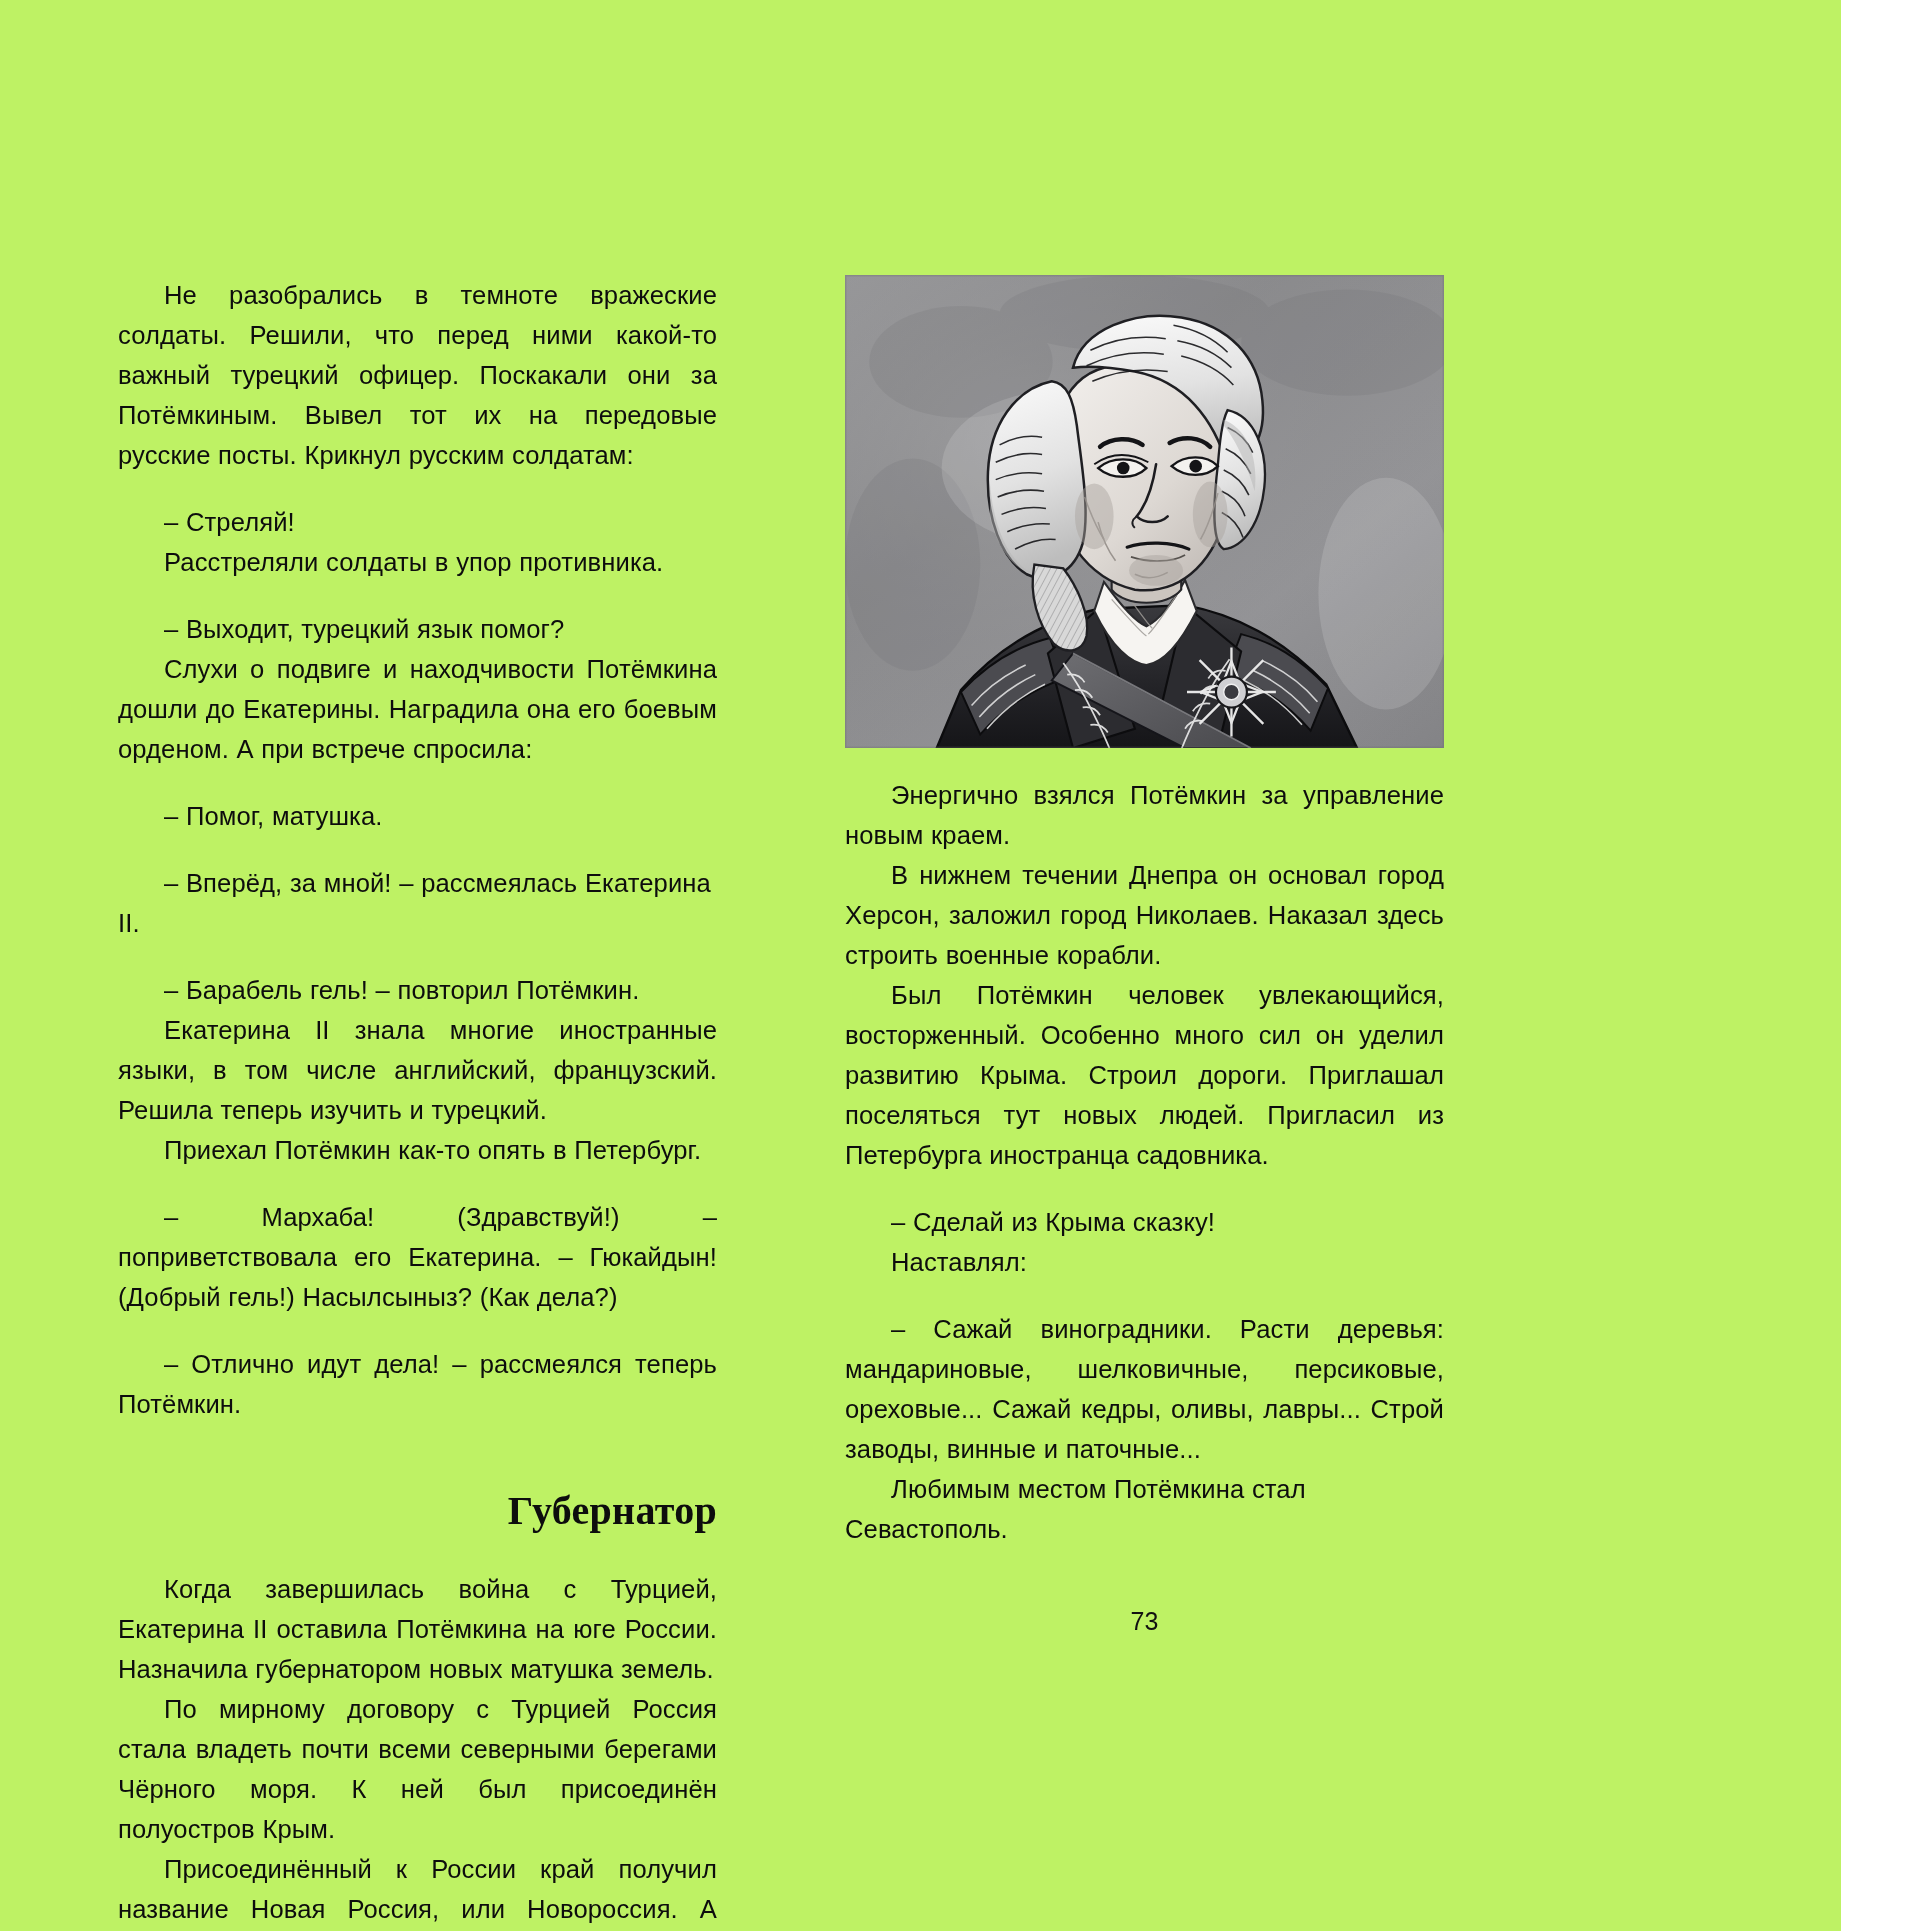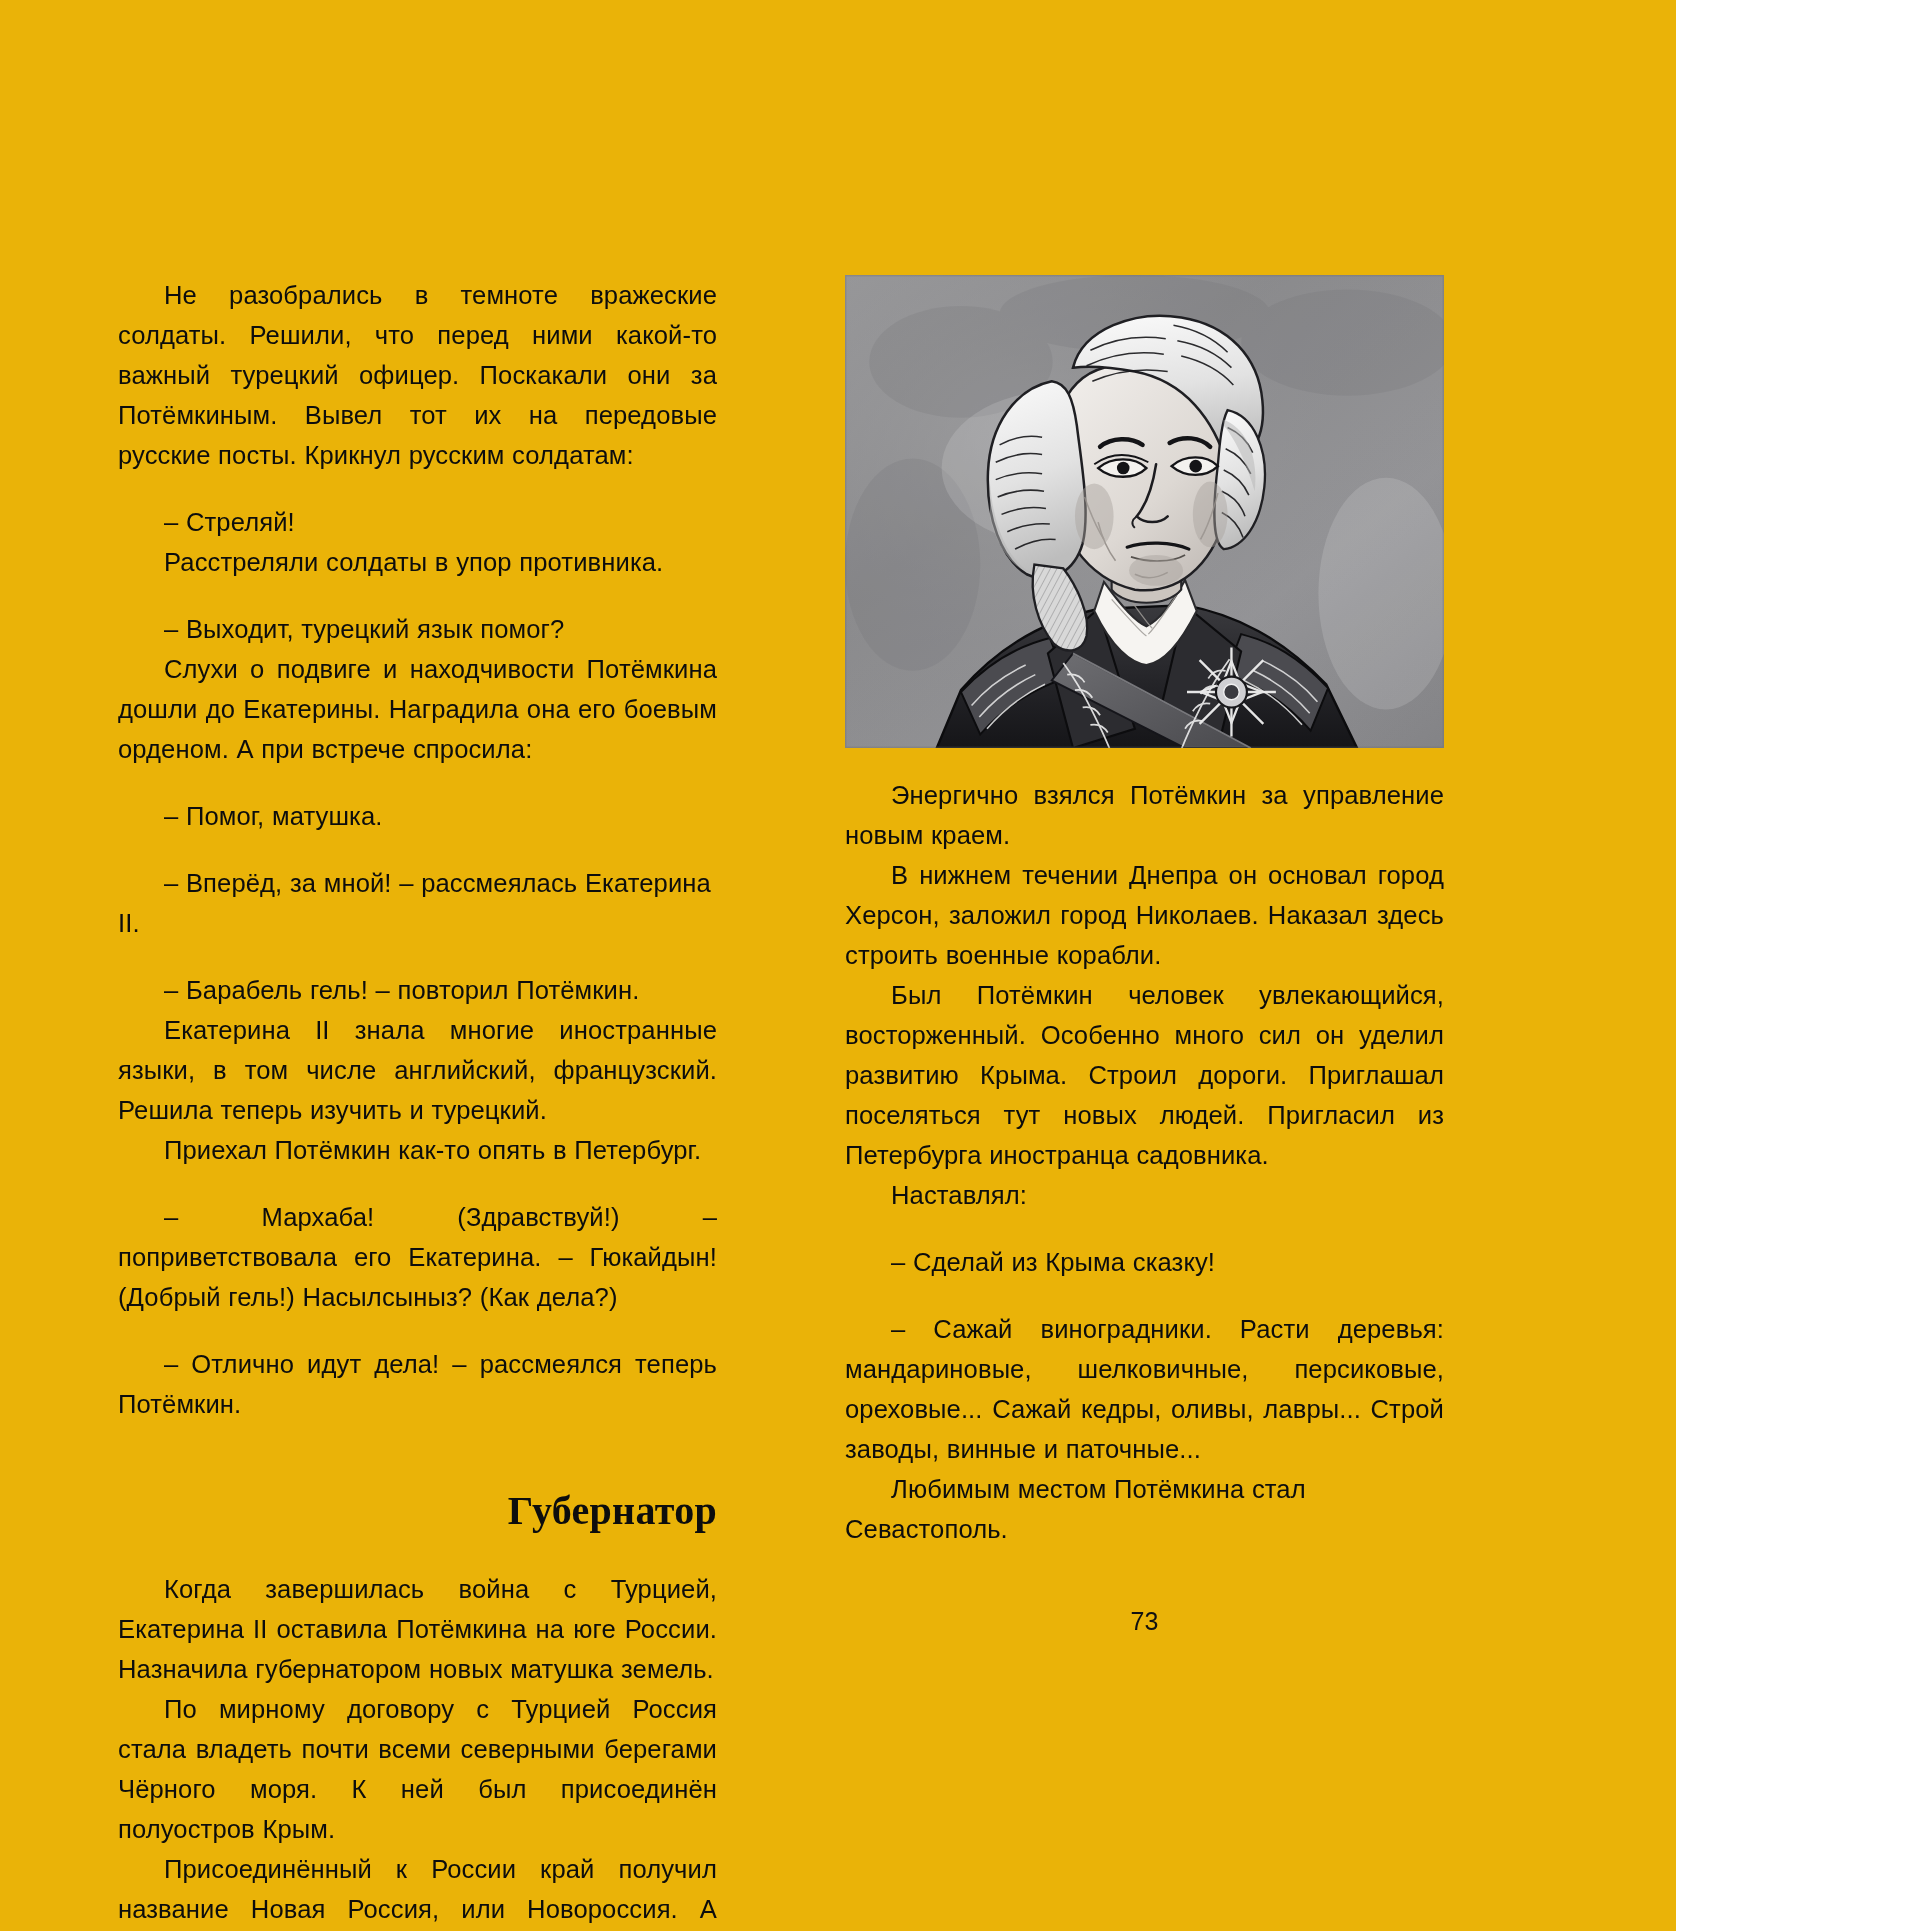--- a/index.html
+++ b/index.html
@@ -11,23 +11,23 @@
   body {
     width: 1931px;
     height: 1931px;
     font-family: "Liberation Sans", "DejaVu Sans", sans-serif;
     color: #0d0d0d;
     overflow: hidden;
   }
 
   .spread {
     position: relative;
-    width: 1676px;
+    width: 1841px;
     height: 1931px;
-    background: #eab308;
+    background: #bef264;
   }
 
   
   .page {
     position: absolute;
     top: 275px;
     width: 599px;
   }
   .page-left  { left: 118px; }
   .page-right { left: 845px; }
@@ -288,22 +288,22 @@
     </svg>
   </div>
 
   <div class="page page-right">
     <div class="spacer-after-illo"></div>
     <div class="column-body">
 
       <p class="para">Энергично взялся Потёмкин за управление новым краем.</p>
       <p class="para">В нижнем течении Днепра он основал город Херсон, заложил город Николаев. Наказал здесь строить военные корабли.</p>
       <p class="para">Был Потёмкин человек увлекающийся, восторженный. Особенно много сил он уделил развитию Крыма. Строил дороги. Приглашал поселяться тут новых людей. Пригласил из Петербурга иностранца садовника.</p>
+      <p class="para dialogue last-line-left">– Сделай из Крыма сказку!</p>
       <p class="para last-line-left">Наставлял:</p>
-      <p class="para dialogue last-line-left">– Сделай из Крыма сказку!</p>
       <p class="para dialogue">– Сажай виноградники. Расти деревья: мандариновые, шелковичные, персиковые, ореховые... Сажай кедры, оливы, лавры... Строй заводы, винные и паточные...</p>
       <p class="para last-line-left">Любимым местом Потёмкина стал Севастополь.</p>
 
       <div class="spacer-folio"></div>
       <p class="folio">73</p>
     </div>
   </div>
 
 </div>
 

